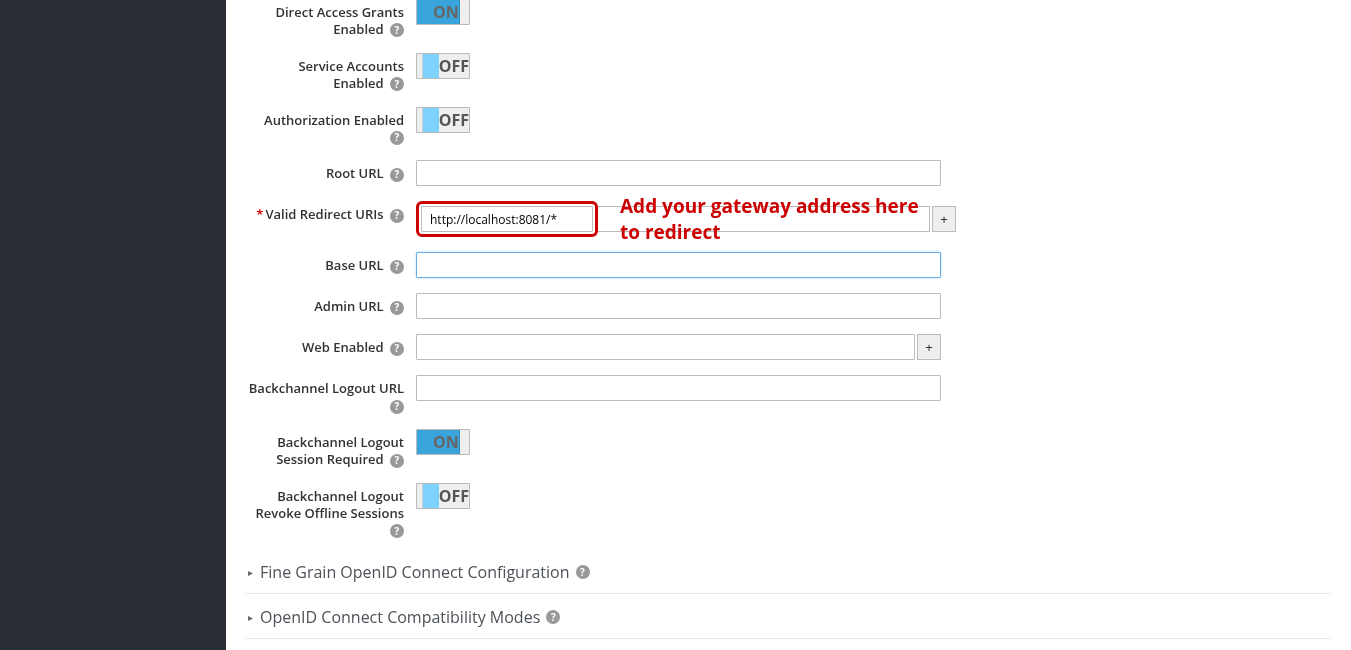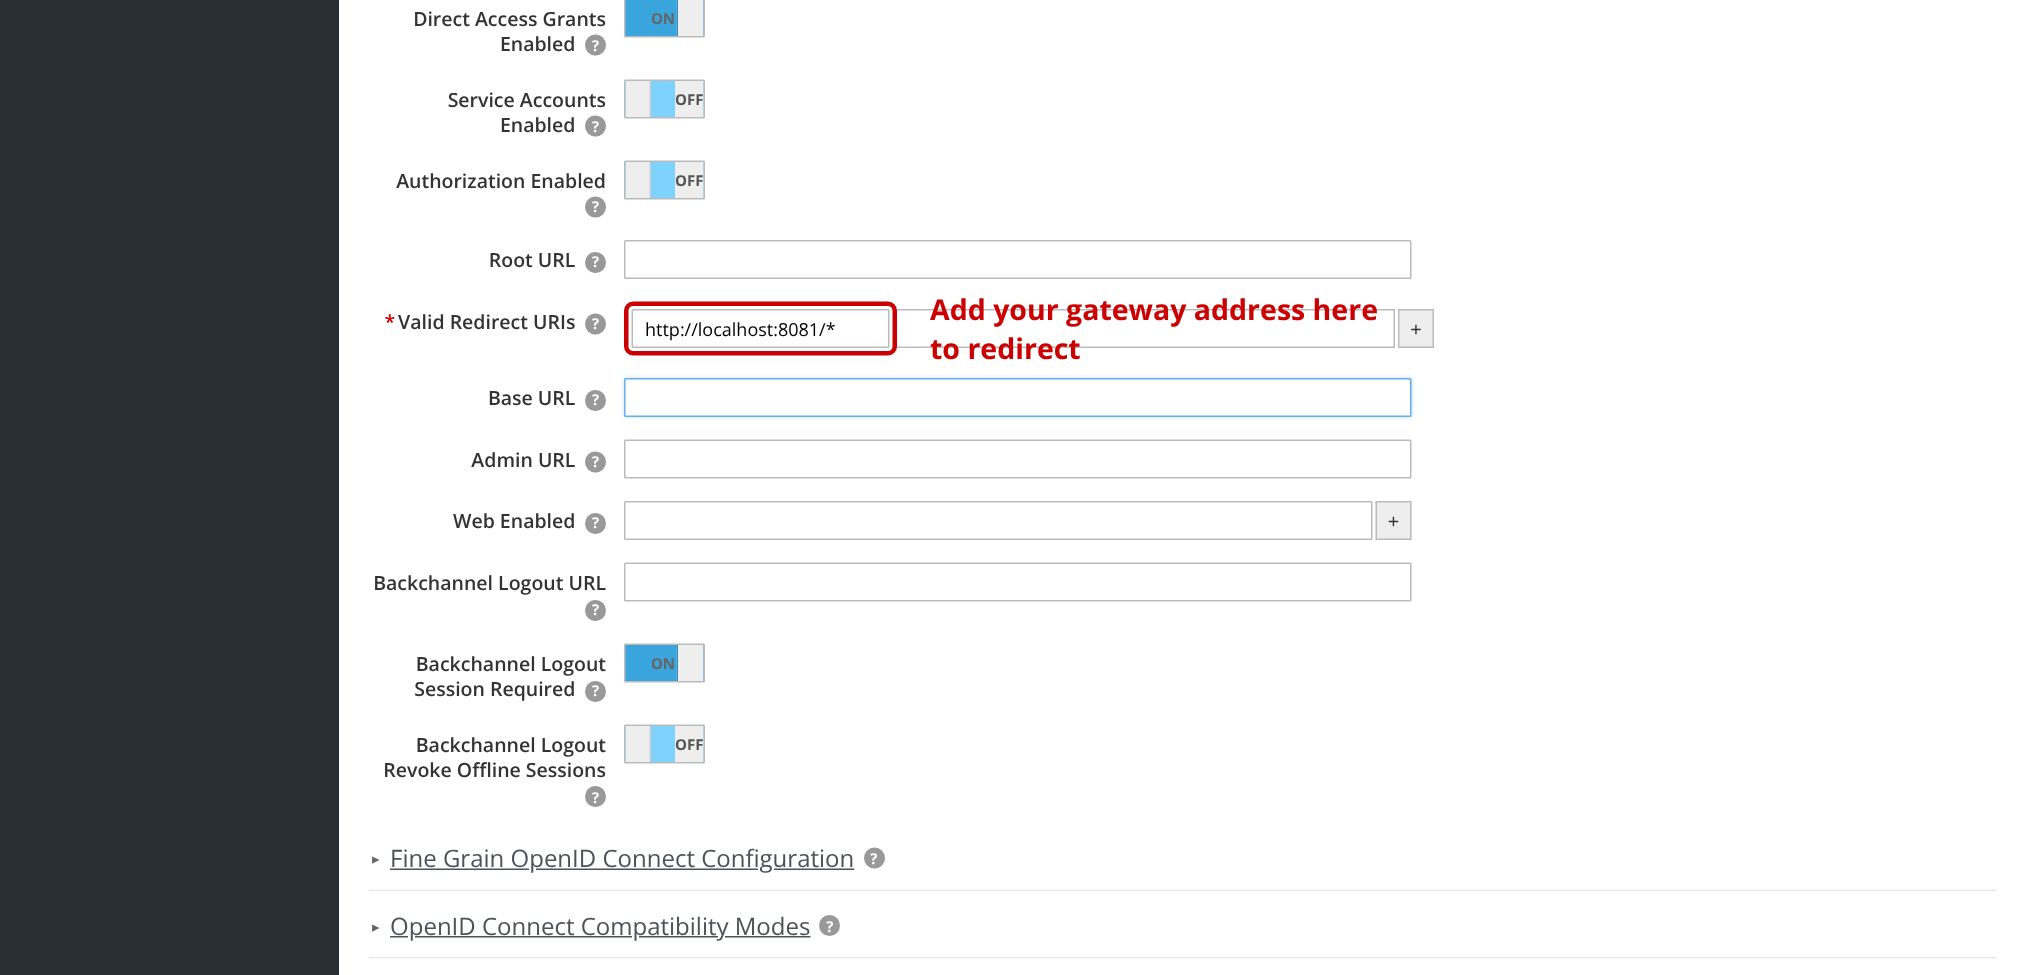--- a/index.html
+++ b/index.html
@@ -76,21 +76,21 @@
     }
     .toggle-on .toggle-label {
       background: #39a5dc;
       color: #fff;
     }
     .toggle .toggle-label {
       flex: 1;
       display: flex;
       align-items: center;
       justify-content: center;
-      font-size: 10px;
+      font-size: 16px;
       font-weight: 700;
       color: #666;
       margin-left: 16px;
     }
     .toggle .toggle-handle {
       width: 18px;
       background: #eee;
       border-left: 1px solid #ccc;
     }
     .toggle-on .toggle-handle {
@@ -143,21 +143,20 @@
     .section .chevron {
       font-size: 10px;
       color: #666;
       margin-right: 7px;
       margin-left: 2px;
     }
     .section-title {
       font-size: 16px;
       color: #4d5258;
       font-weight: 400;
-      text-decoration: underline;
     }
     .highlight-box {
       border: 3px solid #c00;
       border-radius: 6px;
       padding: 2px;
       display: inline-flex;
       align-items: center;
     }
     .annotation {
       color: #c00;

